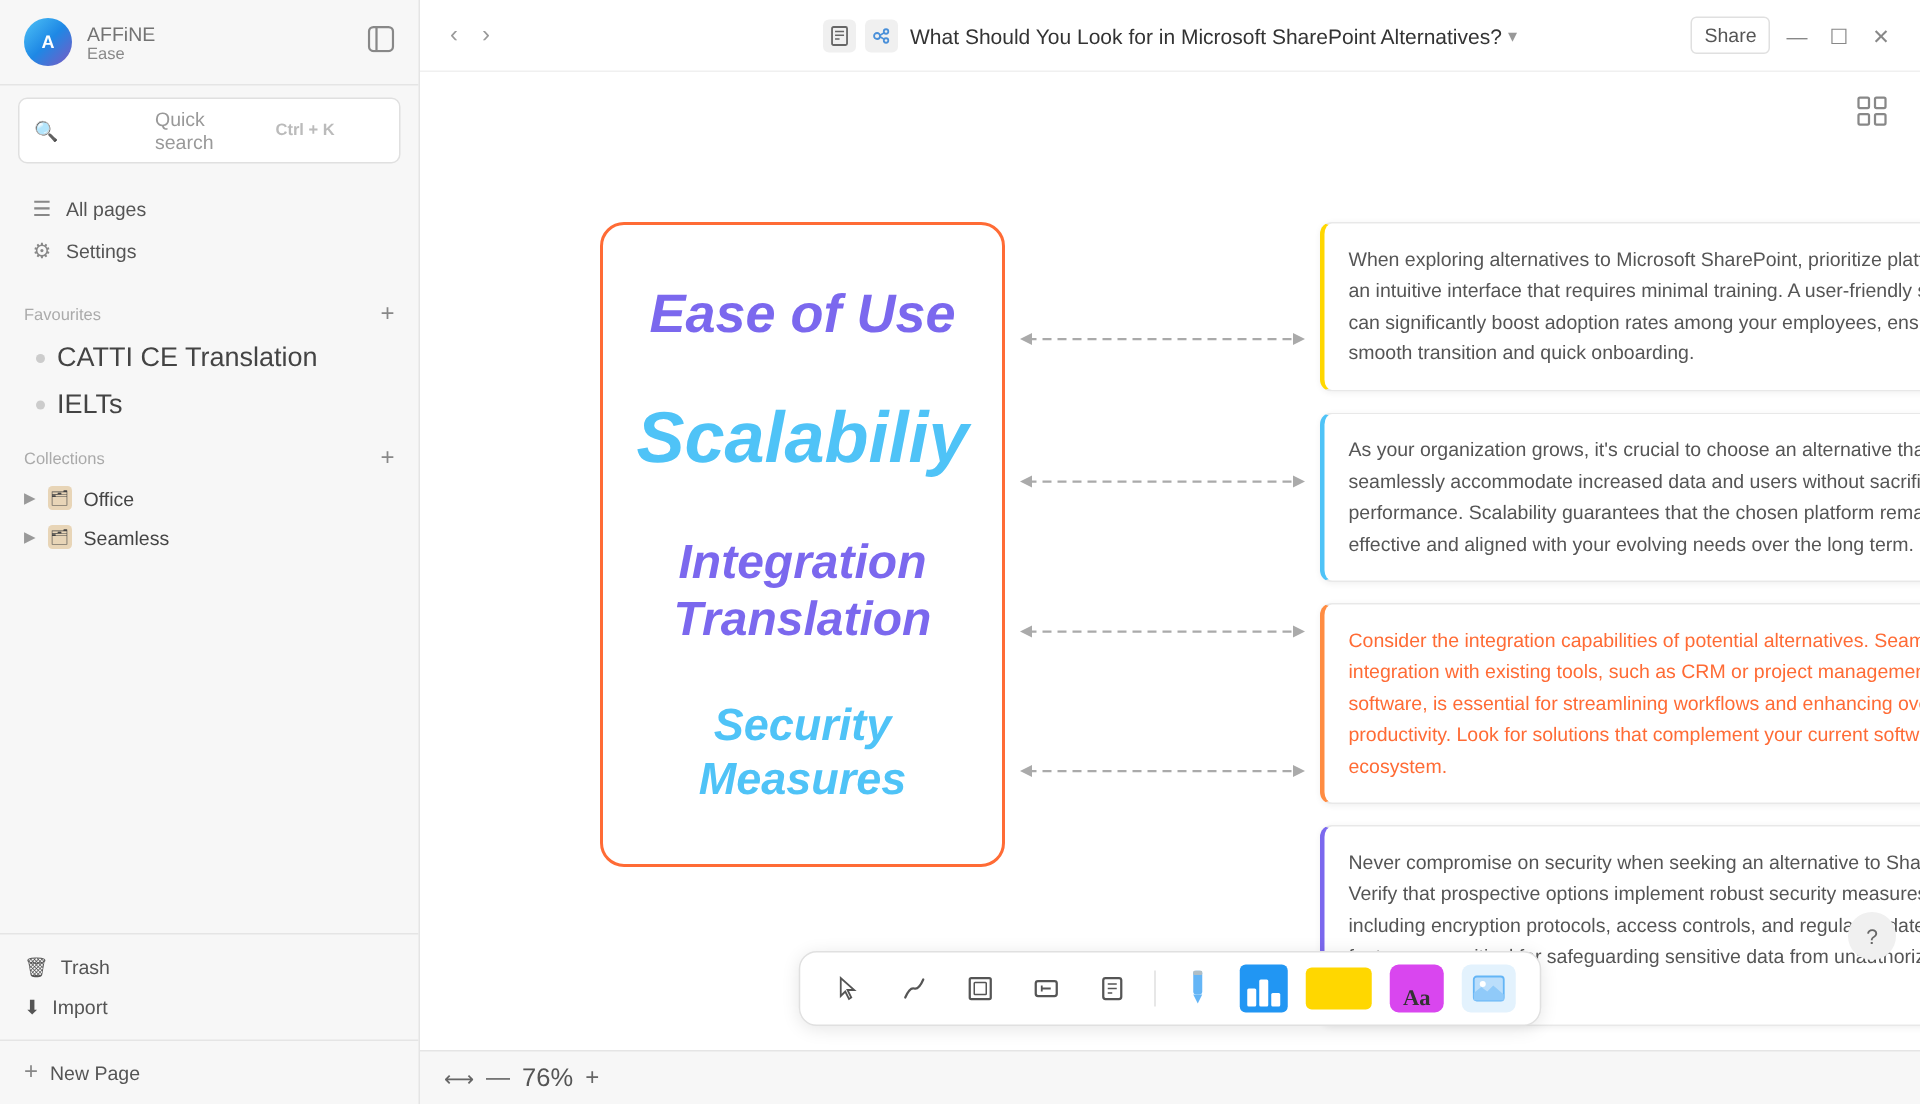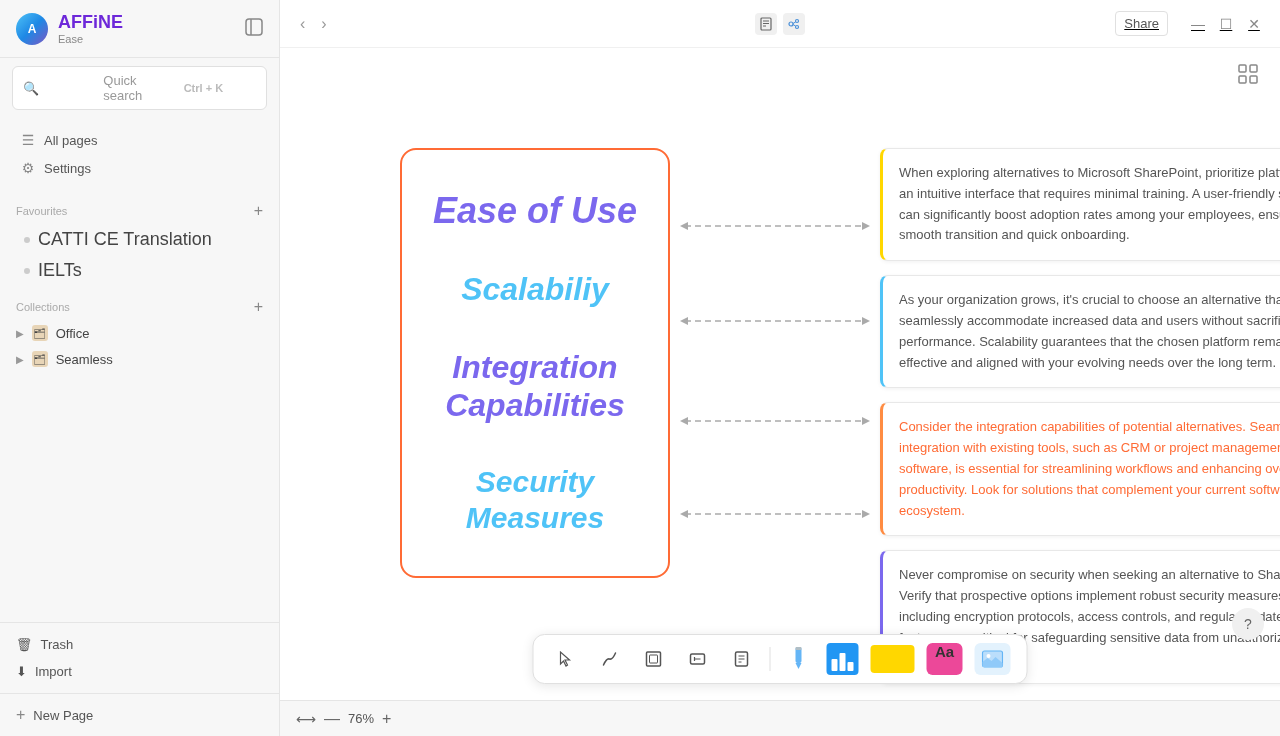--- a/index.html
+++ b/index.html
@@ -6,21 +6,21 @@
     body { font-family: -apple-system, BlinkMacSystemFont, 'Segoe UI', sans-serif; background: #fff; width: 1280px; height: 736px; overflow: hidden; display: flex; flex-direction: column; }
 
     .app-container { display: flex; width: 1280px; height: 736px; }
 
     
     .sidebar { width: 280px; min-width: 280px; background: #f7f7f7; border-right: 1px solid #e5e5e5; display: flex; flex-direction: column; height: 100%; }
 
     .sidebar-header { padding: 12px 16px; display: flex; align-items: center; justify-content: space-between; border-bottom: 1px solid #e5e5e5; }
     .sidebar-header-left { display: flex; align-items: center; gap: 10px; }
     .avatar { width: 32px; height: 32px; border-radius: 50%; background: linear-gradient(135deg, #4fc3f7, #1e88e5, #7e57c2); display: flex; align-items: center; justify-content: center; font-size: 12px; color: white; font-weight: bold; }
-    .app-name { font-size: 18px; font-weight: 700; color: #6d28d9; }
+    .app-name { font-size: 13px; font-weight: 400; color: #737373; }
     .app-subtitle { font-size: 11px; color: #888; }
     .sidebar-toggle { color: #888; cursor: pointer; font-size: 16px; }
 
     .sidebar-search { margin: 8px 12px; background: #fff; border: 1px solid #e0e0e0; border-radius: 6px; padding: 6px 10px; display: flex; align-items: center; gap: 8px; cursor: pointer; }
     .sidebar-search span { font-size: 13px; color: #999; flex: 1; }
     .sidebar-search .shortcut { font-size: 11px; color: #bbb; font-weight: bold; }
 
     .sidebar-nav { padding: 8px 0; }
     .nav-item { display: flex; align-items: center; gap: 8px; padding: 6px 16px; cursor: pointer; font-size: 13px; color: #555; border-radius: 4px; margin: 0 4px; }
     .nav-item .icon { width: 16px; height: 16px; display: flex; align-items: center; justify-content: center; color: #888; font-size: 14px; }
@@ -58,42 +58,42 @@
     .window-controls { display: flex; gap: 8px; align-items: center; }
     .win-btn { width: 20px; height: 20px; display: flex; align-items: center; justify-content: center; cursor: pointer; color: #888; font-size: 14px; }
 
     
     .canvas-area { flex: 1; position: relative; overflow: hidden; background: #fff; }
 
     
     .left-card { position: absolute; left: 100px; top: 80px; width: 270px; height: 430px; border: 2.5px solid #ff6b35; border-radius: 16px; background: #fff; display: flex; flex-direction: column; align-items: center; justify-content: space-around; padding: 20px; }
     .card-item { text-align: center; font-style: italic; font-weight: 700; }
     .card-item.ease { font-size: 36px; color: #7b68ee; }
-    .card-item.scale { font-size: 32px; color: #4fc3f7; }
+    .card-item.scale { font-size: 48px; color: #4fc3f7; }
     .card-item.integration { font-size: 32px; color: #7b68ee; line-height: 1.2; }
     .card-item.security { font-size: 30px; color: #4fc3f7; line-height: 1.2; }
     .info-card { background: #fff; border: 1px solid #e8e8e8; border-radius: 8px; padding: 14px 16px; font-size: 13px; line-height: 1.6; box-shadow: 0 1px 4px rgba(0,0,0,0.06); }
     .info-card p { color: #555; }
 
     
     .bottom-toolbar { position: absolute; bottom: 16px; left: 50%; transform: translateX(-50%); background: #fff; border: 1px solid #e0e0e0; border-radius: 12px; padding: 8px 16px; display: flex; align-items: center; gap: 12px; box-shadow: 0 2px 12px rgba(0,0,0,0.1); }
     .toolbar-btn { width: 32px; height: 32px; display: flex; align-items: center; justify-content: center; cursor: pointer; border-radius: 6px; color: #555; font-size: 18px; }
     .toolbar-divider { width: 1px; height: 24px; background: #e0e0e0; }
     .toolbar-color-btn { width: 32px; height: 32px; display: flex; align-items: center; justify-content: center; cursor: pointer; }
     .toolbar-chart { width: 32px; height: 32px; background: #2196f3; border-radius: 4px; display: flex; align-items: flex-end; justify-content: center; padding: 4px; gap: 2px; cursor: pointer; }
     .chart-bar { width: 6px; background: #fff; border-radius: 1px; }
     .toolbar-shapes { width: 44px; height: 28px; background: #ffd700; border-radius: 4px; cursor: pointer; display: flex; align-items: center; justify-content: center; }
-    .toolbar-text-btn { width: 36px; height: 32px; display: flex; align-items: flex-start; justify-content: center; background: #ec4899; border-radius: 6px; cursor: pointer; font-size: 16px; font-weight: bold; color: #333; }
+    .toolbar-text-btn { width: 36px; height: 32px; display: flex; align-items: flex-end; justify-content: center; background: #d946ef; border-radius: 6px; cursor: pointer; font-size: 16px; font-weight: bold; color: #333; font-family: Liberation Serif, serif; }
     .toolbar-image-btn { width: 36px; height: 32px; display: flex; align-items: center; justify-content: center; background: #e3f2fd; border-radius: 6px; cursor: pointer; font-size: 18px; }
 
     
     .status-bar { height: 36px; background: #f7f7f7; border-top: 1px solid #e5e5e5; display: flex; align-items: center; padding: 0 16px; gap: 12px; font-size: 12px; color: #888; }
     .zoom-controls { display: flex; align-items: center; gap: 8px; }
     .zoom-btn { cursor: pointer; color: #666; font-size: 16px; }
-    .zoom-level { font-size: 13px; color: #555; }
+    .zoom-level { font-size: 17px; color: #555; }
 
     
     .grid-btn { position: absolute; top: 8px; right: 16px; width: 32px; height: 32px; display: flex; align-items: center; justify-content: center; cursor: pointer; color: #666; }
     .help-btn { position: absolute; bottom: 60px; right: 16px; width: 32px; height: 32px; background: #f0f0f0; border-radius: 50%; display: flex; align-items: center; justify-content: center; cursor: pointer; color: #666; font-size: 14px; }
 
     
     .connector-svg { position: absolute; top: 0; left: 0; width: 100%; height: 100%; pointer-events: none; }
   </style>
 </head>
 <body>
@@ -199,22 +199,26 @@
           <div class="title-icon">
             <svg width="14" height="14" viewBox="0 0 14 14">
                 <circle cx="4" cy="7" r="2" stroke="#4a90d9" stroke-width="1.2" fill="none"></circle>
                 <circle cx="10" cy="4" r="1.5" stroke="#4a90d9" stroke-width="1.2" fill="none"></circle>
                 <circle cx="10" cy="10" r="1.5" stroke="#4a90d9" stroke-width="1.2" fill="none"></circle>
                 <line x1="6" y1="6.5" x2="8.5" y2="5" stroke="#4a90d9" stroke-width="1"></line>
                 <line x1="6" y1="7.5" x2="8.5" y2="9" stroke="#4a90d9" stroke-width="1"></line>
               </svg>
           </div>
         </div>
-      </div>
-      <div style="display:flex;align-items:center;gap:20px;text-decoration:underline;">
+        <div class="doc-title">
+          <span>What Should You Look for in Microsoft SharePoint Alternatives?</span>
+          <span class="chevron">▾</span>
+        </div>
+      </div>
+      <div style="display:flex;align-items:center;gap:8px;">
         <div class="share-btn">Share</div>
         <div class="window-controls">
           <div class="win-btn">—</div>
           <div class="win-btn">☐</div>
           <div class="win-btn">✕</div>
         </div>
       </div>
     </div>
 
     <div class="canvas-area">
@@ -243,21 +247,21 @@
         <polygon points="408,369 400,373 408,377" fill="#aaa"></polygon>
 
         <line x1="405" y1="466" x2="585" y2="466" stroke="#aaa" stroke-width="1.5" stroke-dasharray="6,4"></line>
         <polygon points="582,462 590,466 582,470" fill="#aaa"></polygon>
         <polygon points="408,462 400,466 408,470" fill="#aaa"></polygon>
       </svg>
 
       <div class="left-card" style="position:absolute;left:120px;top:100px;">
         <div class="card-item ease">Ease of Use</div>
         <div class="card-item scale">Scalabiliy</div>
-        <div class="card-item integration">Integration Capabilities</div>
+        <div class="card-item integration">Integration Translation</div>
         <div class="card-item security">Security Measures</div>
       </div>
 
       <div style="position:absolute;left:600px;top:100px;width:480px;display:flex;flex-direction:column;gap:14px;">
         <div class="info-card" style="border-left:3px solid #ffd700;">
           <p>When exploring alternatives to Microsoft SharePoint, prioritize platforms with an intuitive interface that requires minimal training. A user-friendly solution can significantly boost adoption rates among your employees, ensuring a smooth transition and quick onboarding.</p>
         </div>
         <div class="info-card" style="border-left:3px solid #4fc3f7;">
           <p>As your organization grows, it's crucial to choose an alternative that can seamlessly accommodate increased data and users without sacrificing performance. Scalability guarantees that the chosen platform remains effective and aligned with your evolving needs over the long term.</p>
         </div>

